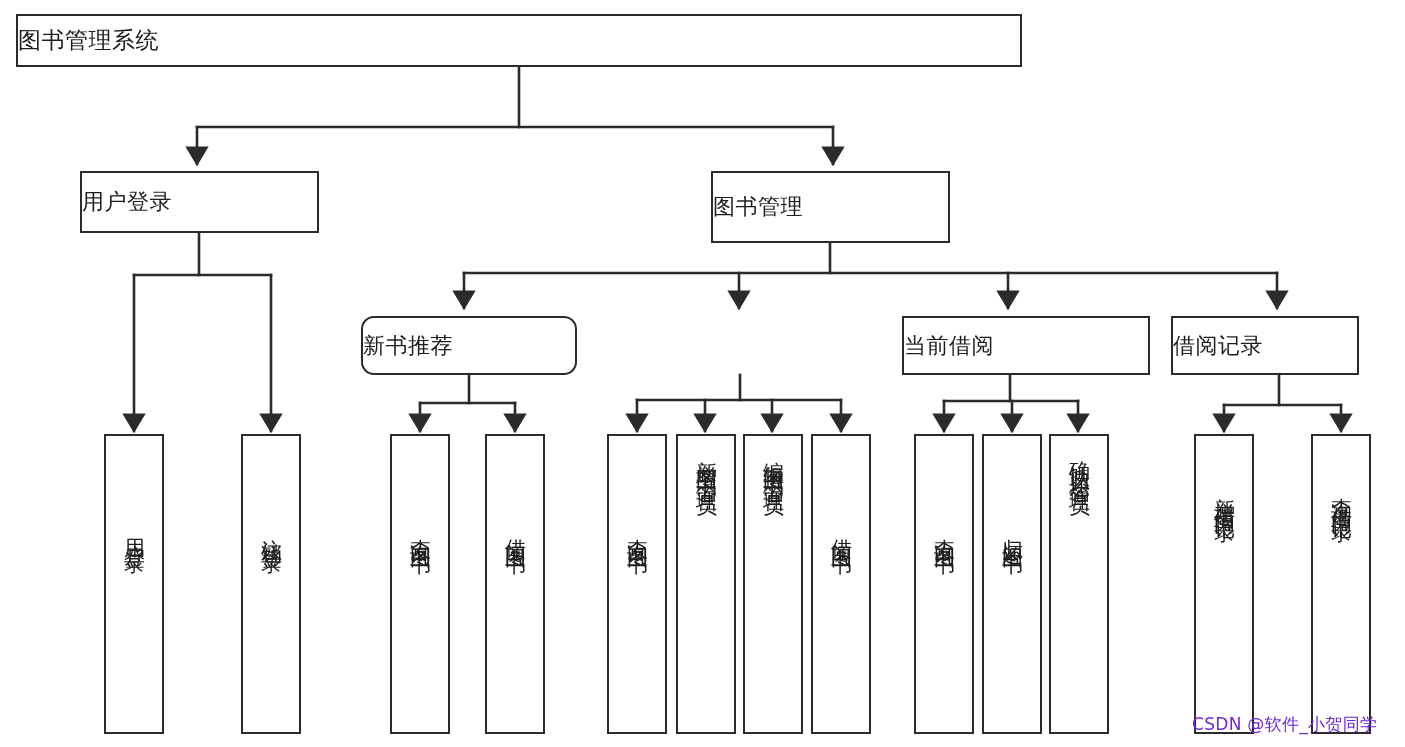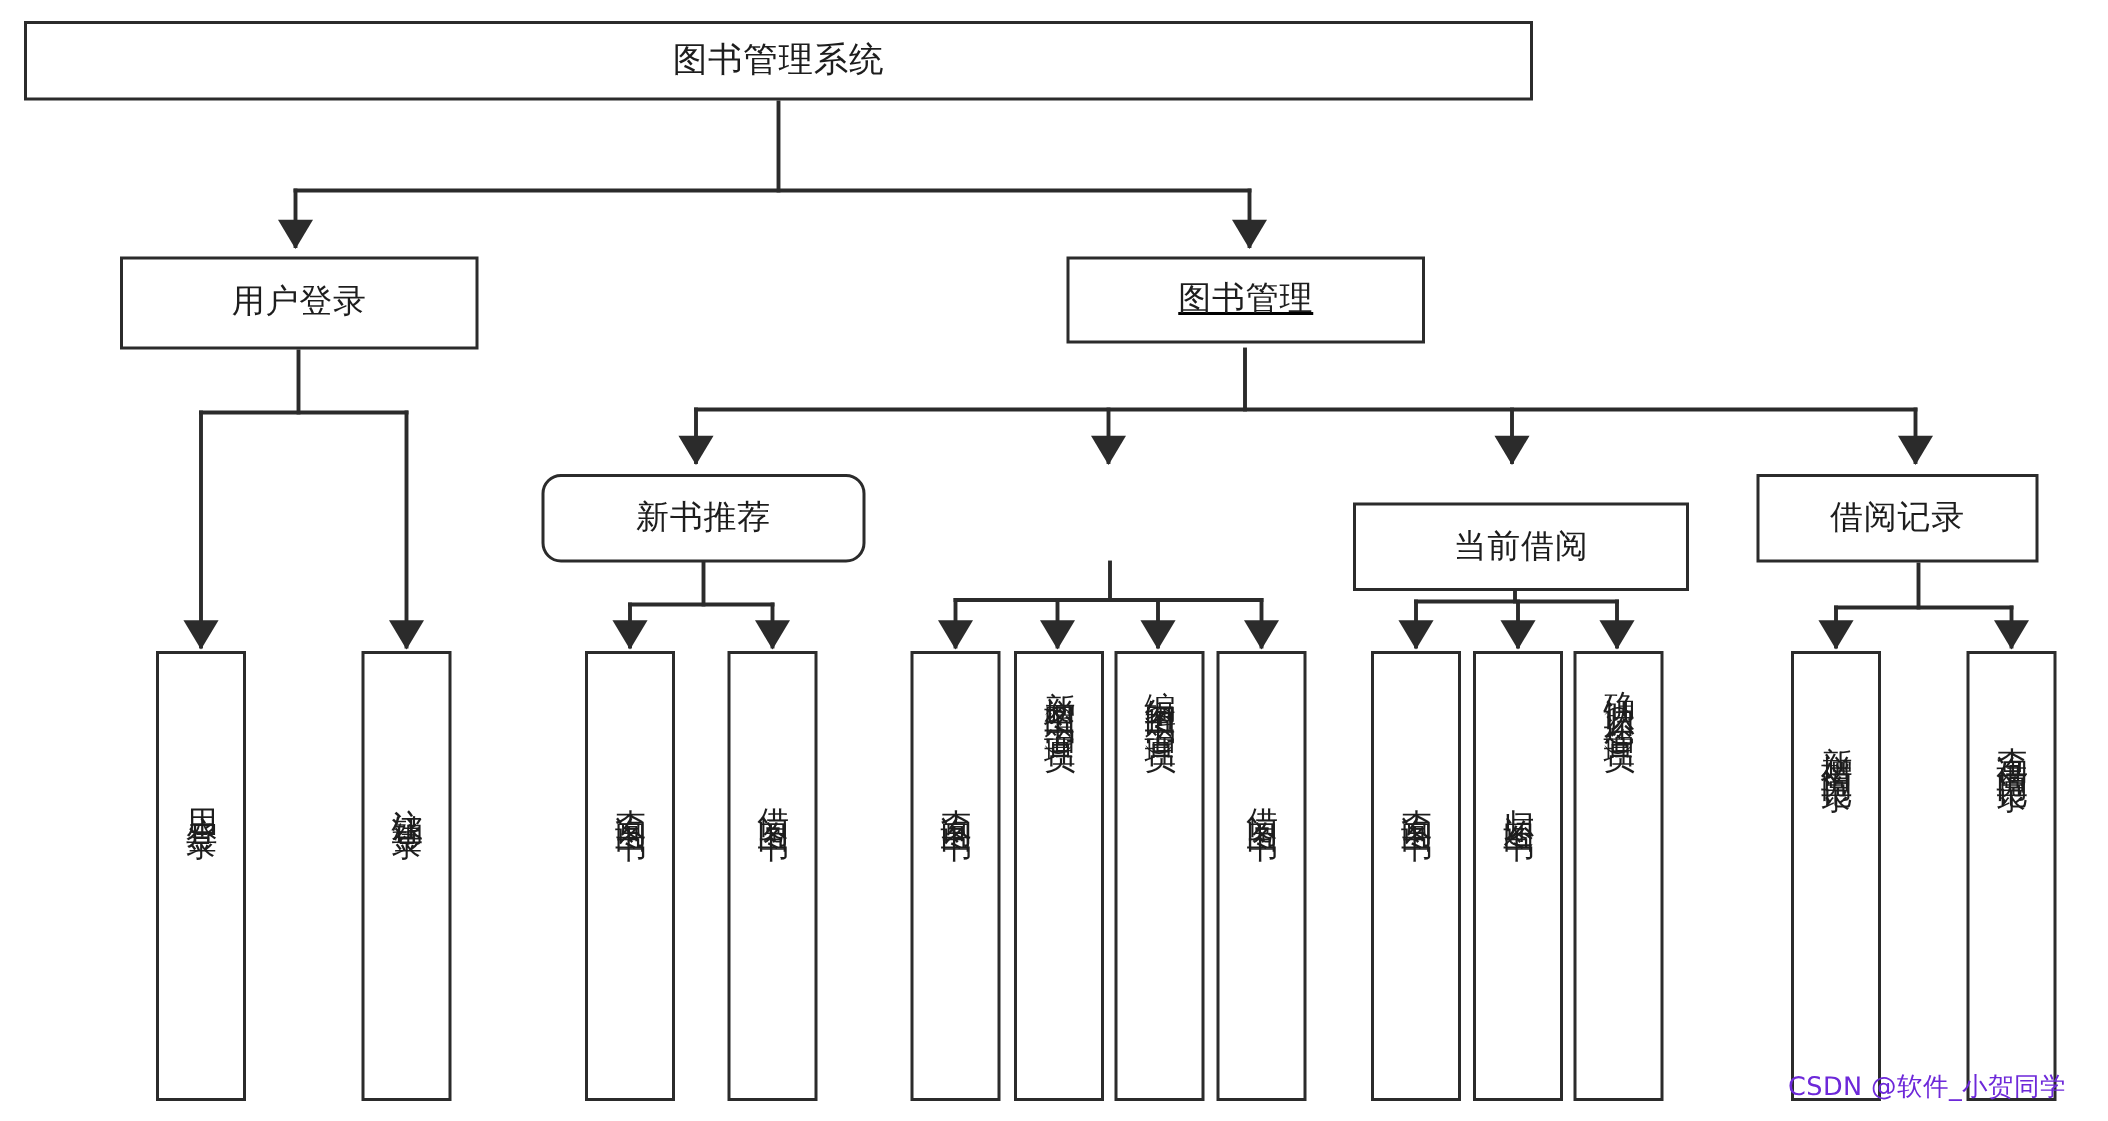--- a/index.html
+++ b/index.html
@@ -26,21 +26,20 @@
     height: 747px;
     pointer-events: none;
   }
   .node {
     position: absolute;
     box-sizing: border-box;
     background: #ffffff;
     border: 2px solid #2b2b2b;
     display: flex;
     align-items: center;
-    justify-content: center;
     z-index: 2;
   }
   .node-label {
     color: #1d1d1d;
     line-height: 1.18;
     letter-spacing: 0.5px;
     white-space: nowrap;
   }
   
   .node.horiz .node-label {
@@ -132,30 +131,30 @@
   </svg>
 
   <div class="node horiz root" style="left:16px; top:14px; width:1006px; height:53px;">
     <span class="node-label">图书管理系统</span>
   </div>
 
   <div class="node horiz" style="left:80px; top:171px; width:239px; height:62px;">
     <span class="node-label">用户登录</span>
   </div>
 
-  <div class="node horiz" style="left:711px; top:171px; width:239px; height:58px;text-decoration:underline;">
+  <div class="node horiz" style="left:711px; top:171px; width:239px; height:72px;">
     <span class="node-label">图书管理</span>
   </div>
 
   <div class="node horiz" style="left:361px; top:316px; width:216px; height:59px;border-radius:13px;">
     <span class="node-label">新书推荐</span>
   </div>
 
 
-  <div class="node horiz" style="left:902px; top:335px; width:224px; height:59px;">
+  <div class="node horiz" style="left:902px; top:316px; width:248px; height:59px;">
     <span class="node-label">当前借阅</span>
   </div>
 
   <div class="node horiz" style="left:1171px; top:316px; width:188px; height:59px;">
     <span class="node-label">借阅记录</span>
   </div>
 
   <div class="node vert" style="left:104px; top:434px; width:60px; height:300px; padding-top:86px;">
     <span class="node-label">用户登录</span>
   </div>

